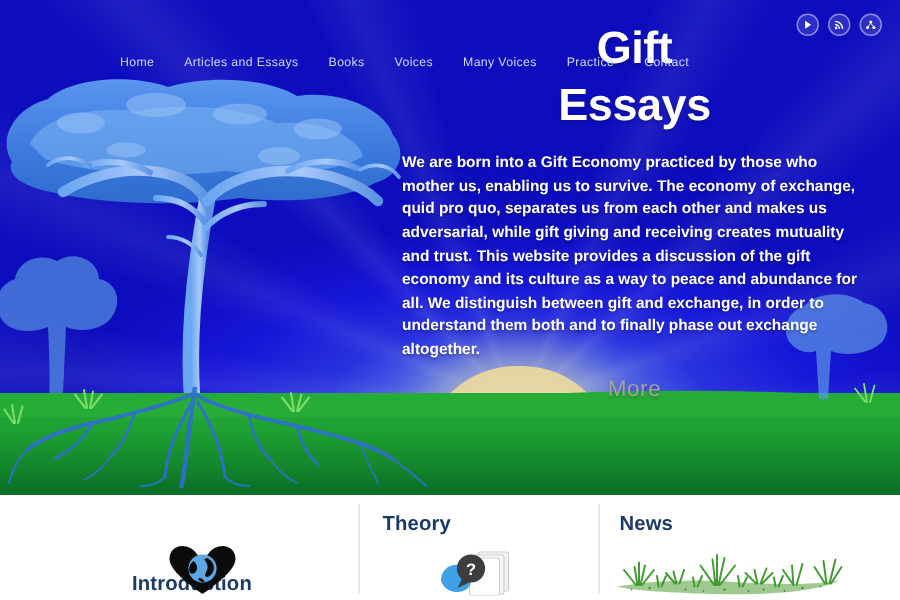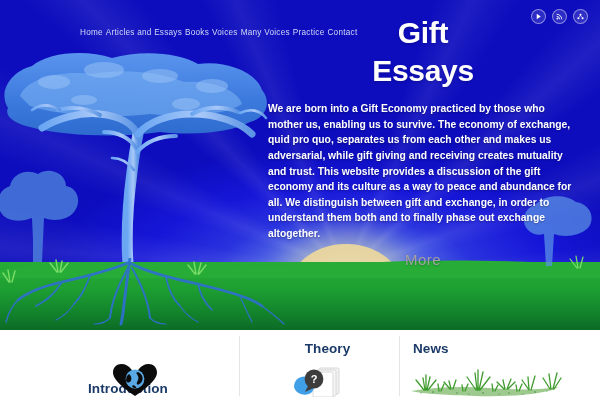--- a/index.html
+++ b/index.html
@@ -103,22 +103,22 @@
   .tree-svg { position:absolute; left:0; top:52px; }
   .roots-svg { position:absolute; left:0; top:258px; }
   .bg-tree-svg { position:absolute; left:-8px; top:158px; }
   .rt-tree-svg { position:absolute; left:520px; top:196px; }
 
   
   #navbar {
     position:absolute; left:0; top:0; width:600px; height:62px; z-index:20;
   }
   .nav-list {
-    position:absolute; left:80px; top:21px;
-    display:flex; align-items:flex-end; gap:3px;
+    position:absolute; left:80px; top:31px;
+    display:flex; align-items:flex-end; gap:20px;
     list-style:none;
   }
   .nav-link {
     color:#cfd8f7; font-size:8.2px; letter-spacing:0.25px;
     white-space:nowrap; text-decoration:none; cursor:pointer;
   }
 
   .social-set {
     position:absolute; right:12px; top:9px;
     display:flex; gap:6px; z-index:22;
@@ -156,21 +156,21 @@
 
   
   #cols {
     position:absolute; left:0; top:330px;
     width:600px; height:70px;
     display:flex;
     background:#ffffff;
   }
   .col { position:relative; padding:11px 0 0 0; }
   .col-a { width:240px; }
-  .col-b { width:160px;text-align:center; }
+  .col-b { width:160px; }
   .col-c { width:200px; }
   .col-div {
     position:absolute; left:0; top:6px; width:1px; height:60px;
     background:#e2e4e8;
   }
   .col-head {
     color:#1b3a68; font-weight:bold; font-size:13.5px;
     letter-spacing:0.1px;
   }
   .col-a .col-head { padding-left:88px;margin-top:40px; }

